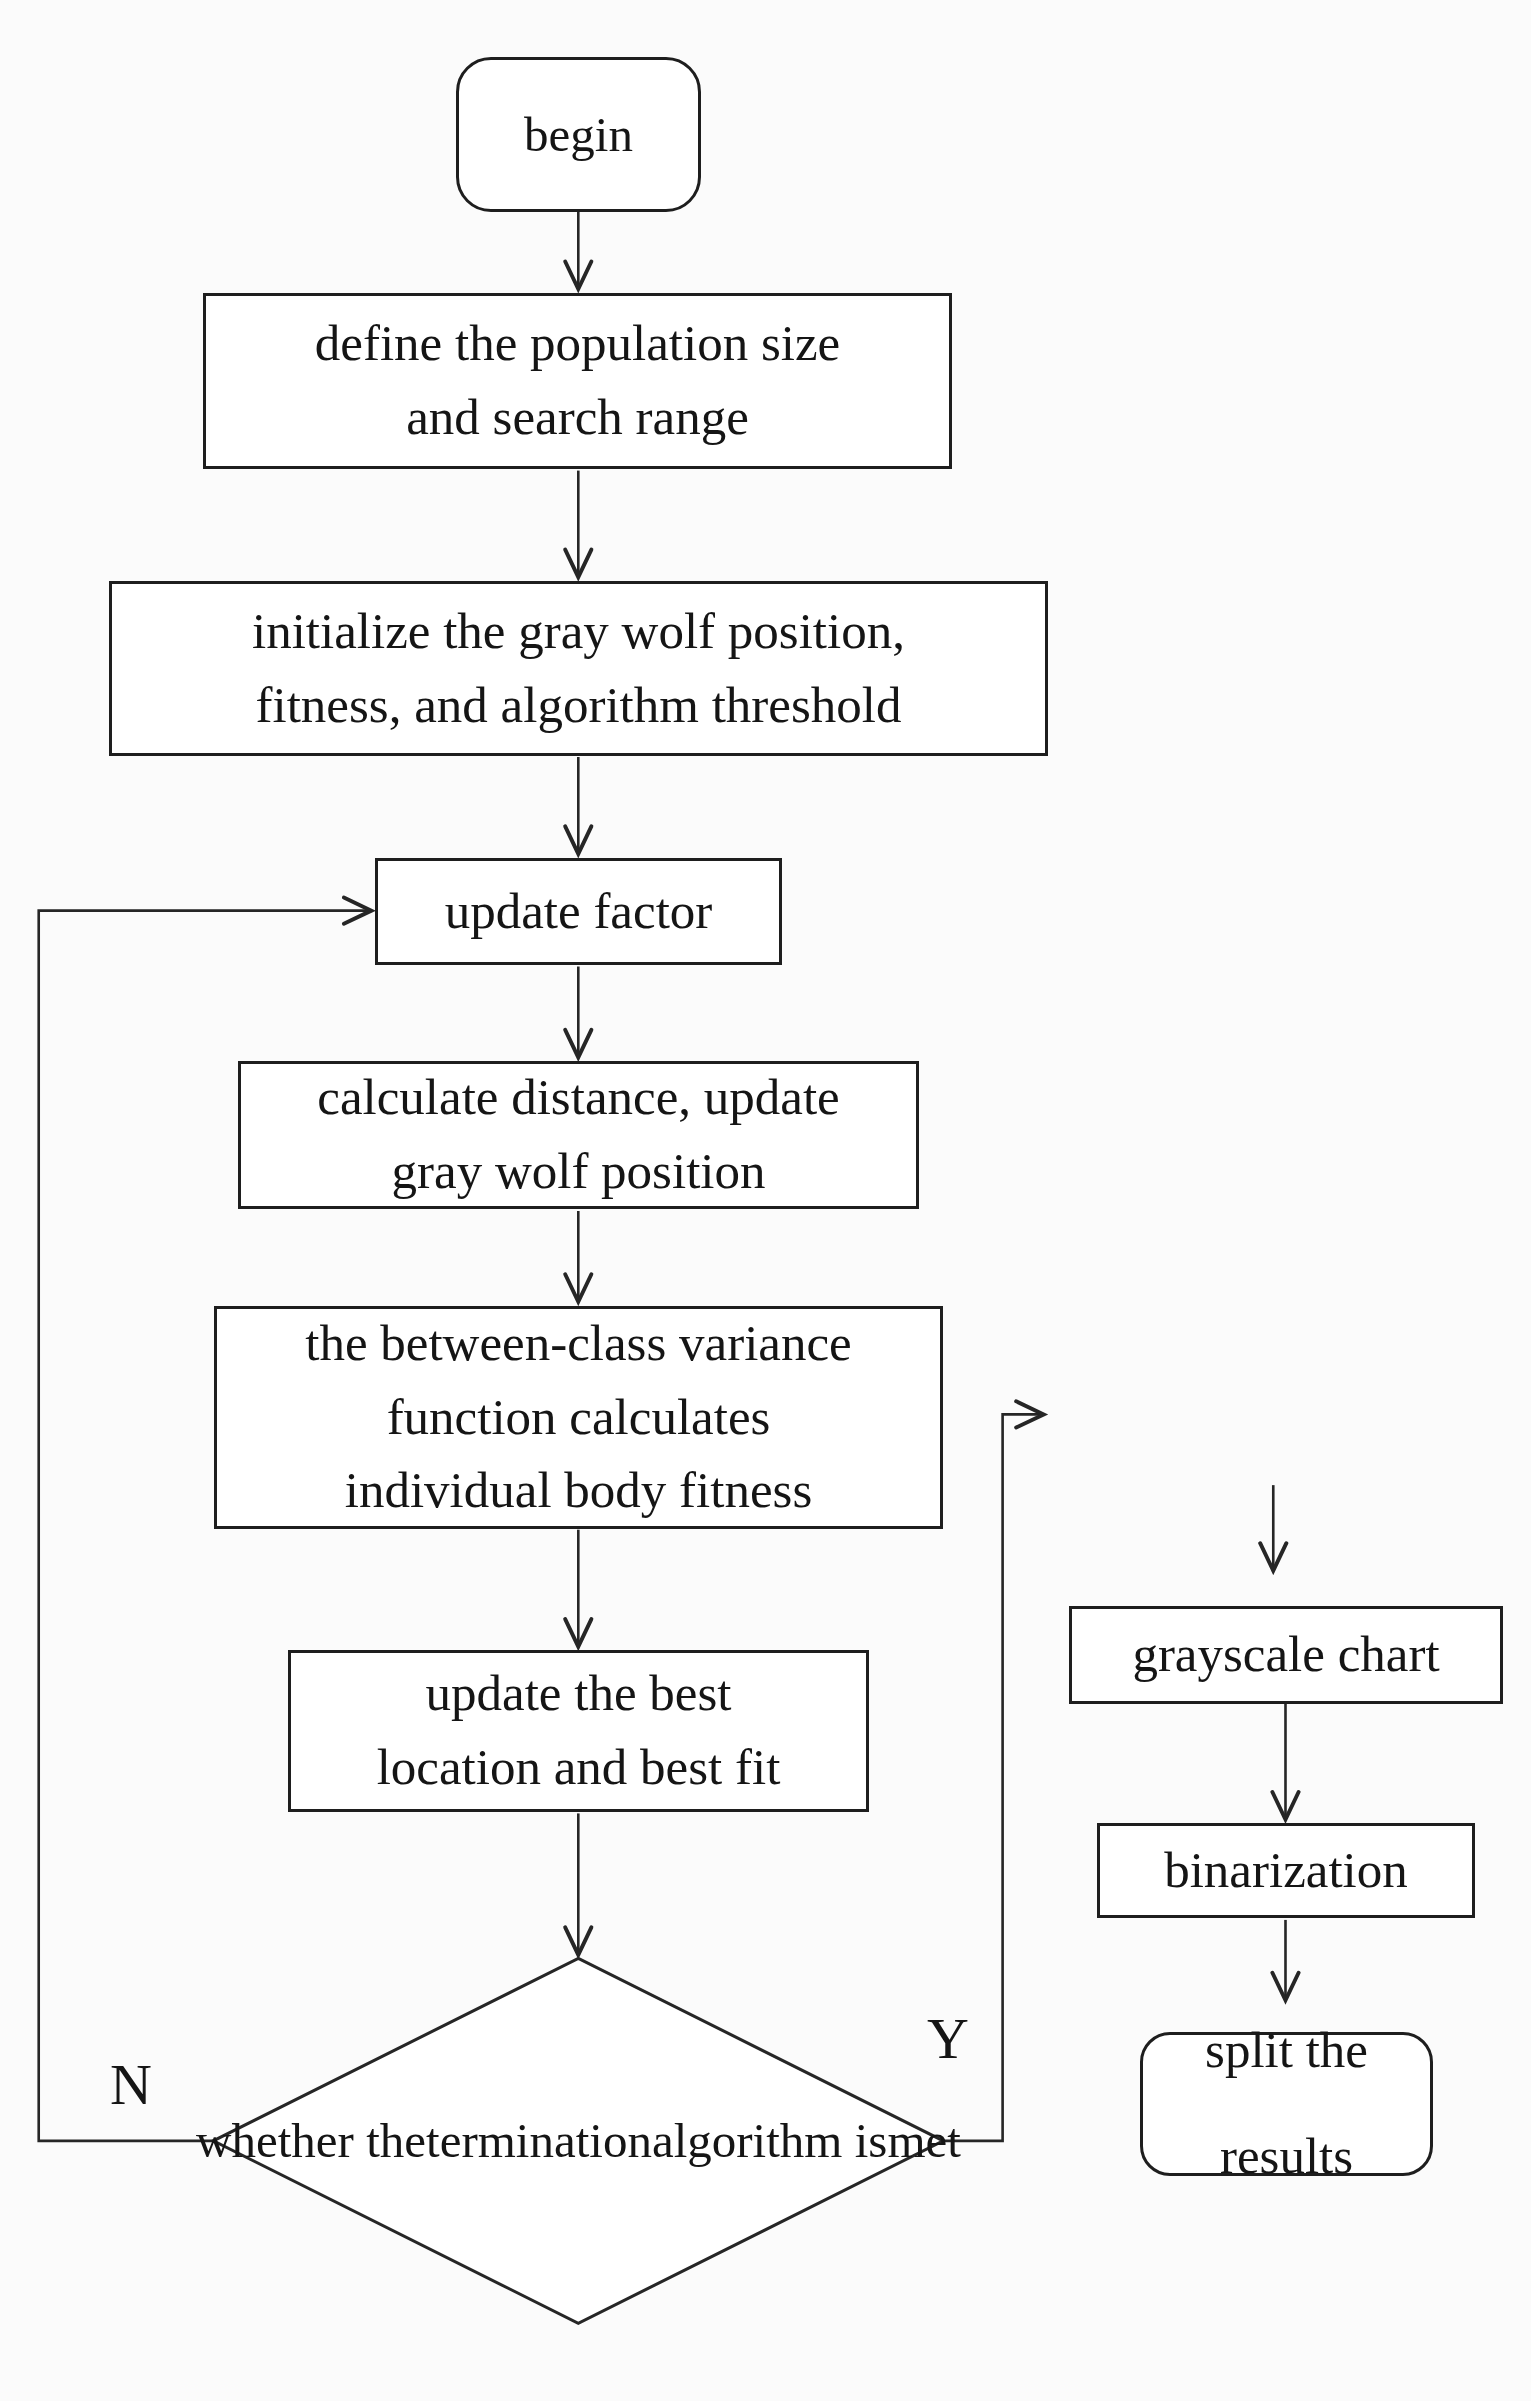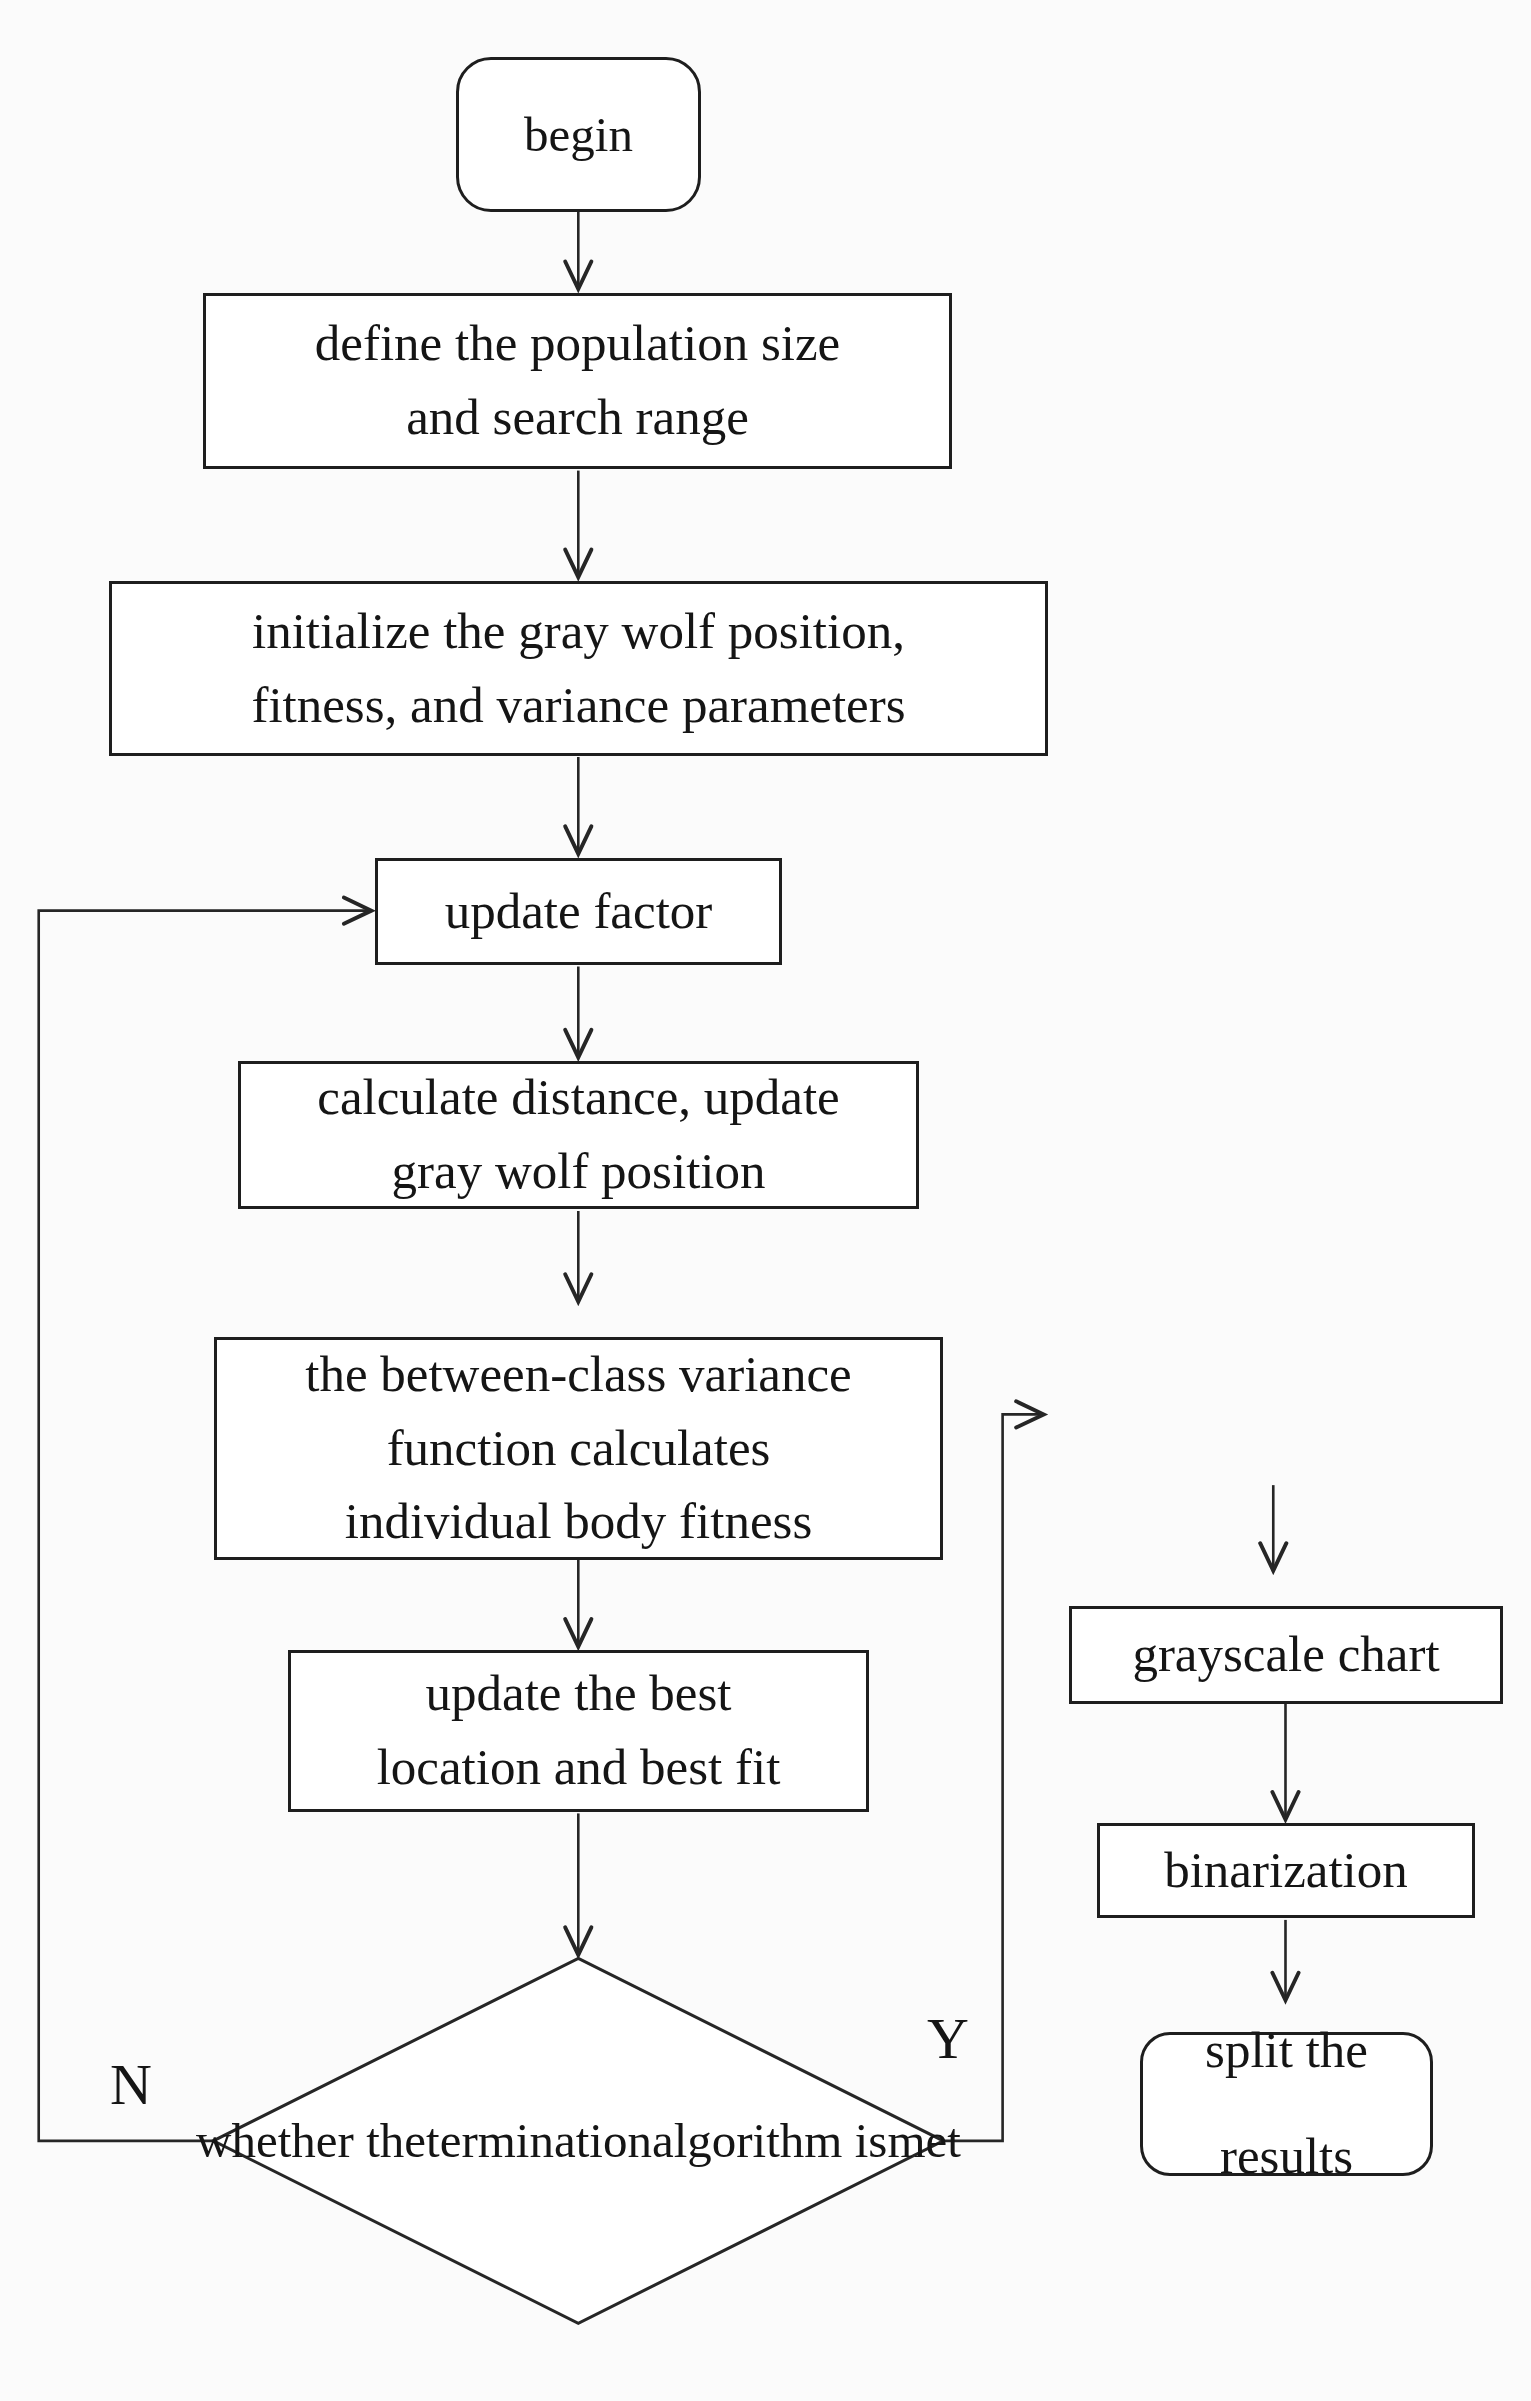--- a/index.html
+++ b/index.html
@@ -85,33 +85,33 @@
     <div class="nline">begin</div>
   </div>
 
   <div class="node" style="left:203px; top:293px; width:749px; height:176px;">
     <div class="nline">define the population size</div>
     <div class="nline">and search range</div>
   </div>
 
   <div class="node" style="left:109px; top:581px; width:939px; height:175px;">
     <div class="nline">initialize the gray wolf position,</div>
-    <div class="nline">fitness, and variance parameters</div>
+    <div class="nline">fitness, and algorithm threshold</div>
   </div>
 
   <div class="node" style="left:375px; top:858px; width:407px; height:107px;">
     <div class="nline">update factor</div>
   </div>
 
   <div class="node" style="left:238px; top:1061px; width:681px; height:148px;">
     <div class="nline">calculate distance, update</div>
     <div class="nline">gray wolf position</div>
   </div>
 
-  <div class="node" style="left:214px; top:1306px; width:729px; height:223px;margin-top:31px;">
+  <div class="node" style="left:214px; top:1306px; width:729px; height:223px;">
     <div class="nline">the between-class variance</div>
     <div class="nline">function calculates</div>
     <div class="nline">individual body fitness</div>
   </div>
 
   <div class="node" style="left:288px; top:1650px; width:581px; height:162px;">
     <div class="nline">update the best</div>
     <div class="nline">location and best fit</div>
   </div>
 

